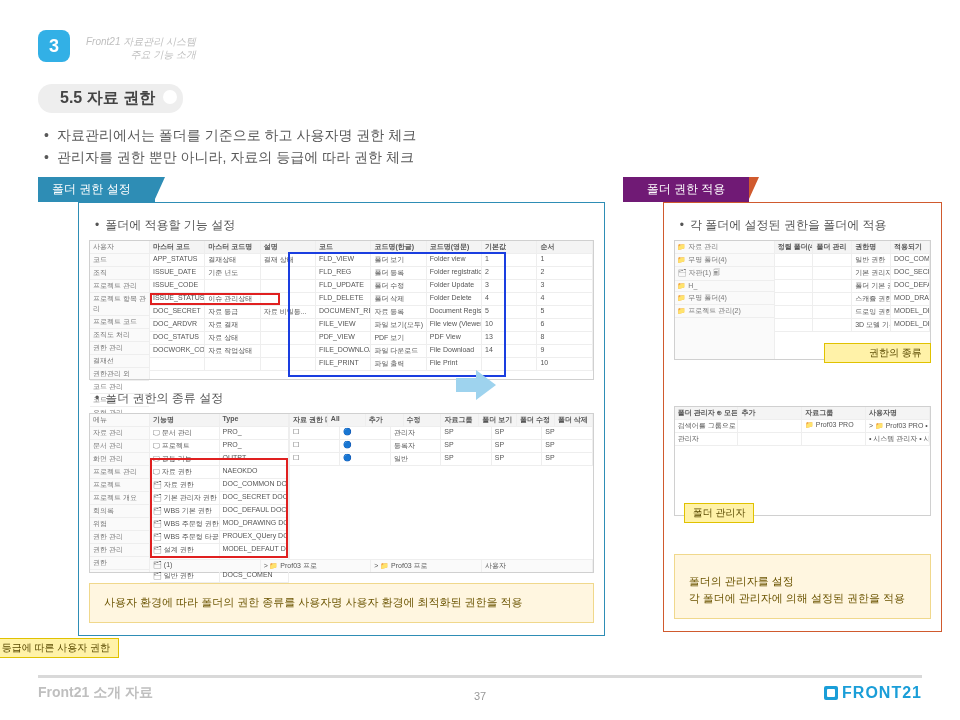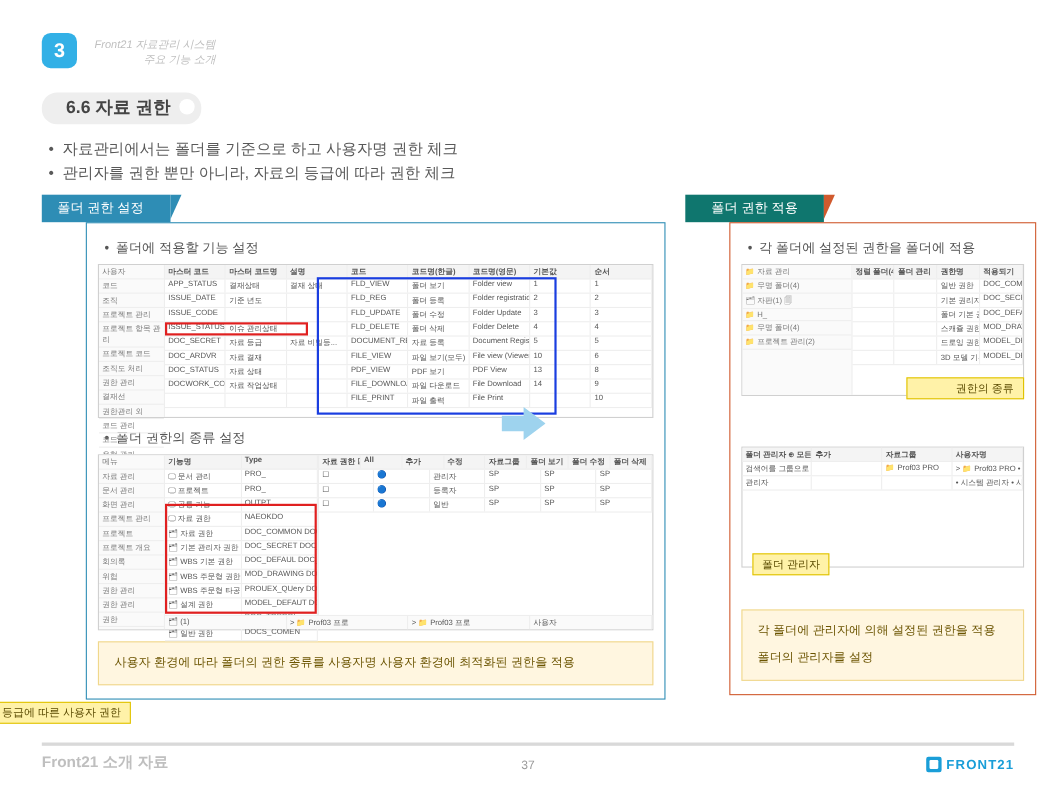--- a/index.html
+++ b/index.html
@@ -17,21 +17,21 @@
   ul.bullets li { font-size:14px; color:#595959; margin:4px 0; }
   ul.bullets li::before { content:"•"; margin-right:8px; color:#595959; }
   .cols { display:flex; gap:18px; margin-top:6px; }
   .col { flex:1; }
   .col.left { flex:0 0 430px; }
   .col.right { flex:1; position:relative; }
   .section-tab { display:inline-block; color:#fff; font-size:12px; padding:4px 24px 4px 14px; position:relative; margin-bottom:0; }
   .section-tab::after { content:""; position:absolute; right:-10px; top:0; bottom:0; width:0; height:0; border-top:0 solid transparent; border-bottom:22px solid transparent; }
   .tab-blue { background:#2e8db5; }
   .tab-blue::after { border-left:10px solid #2e8db5; }
-  .tab-orange { background:#0f766e;padding-left:24px; }
+  .tab-orange { background:#701a75;padding-left:24px; }
   .tab-orange::after { border-left:10px solid #D05A2E; }
   .section-box { border:1px solid; padding:10px 10px 12px 10px; font-size:11px;margin-left:40px; }
   .box-blue { border-color:#2e8db5; }
   .box-orange { border-color:#D05A2E; }
   .sub-bullet { font-size:12px; color:#555; margin:4px 0 6px 6px; }
   .sub-bullet::before { content:"•"; margin-right:6px; }
   .mini { border:1px solid #d0d0d0; background:#fff; font-size:7px; color:#555; position:relative; }
   .mini .row { display:flex; border-bottom:1px solid #eee; }
   .mini .cell { padding:1px 3px; border-right:1px solid #eee; white-space:nowrap; overflow:hidden; }
   .mini .hdr { background:#f4f4f4; font-weight:600; }
@@ -40,39 +40,39 @@
   .mini-side .sidebar div { padding:1px 3px; border-bottom:1px solid #eee; color:#777; }
   .highlight-red { position:absolute; border:2px solid #e02020; pointer-events:none; }
   .highlight-blue { position:absolute; border:2px solid #1a3ee0; pointer-events:none; }
   .callout-y { position:absolute; background:#fff2a8; border:1px solid #e0c200; font-size:10px; padding:2px 8px; color:#5a4a00; }
   .note { background:#fff6e0; border:1px solid #f0d88c; color:#6b5400; font-size:11px; padding:10px 14px; margin-top:10px; line-height:1.6; }
   .arrow { position:absolute; left:456px; top:370px; width:40px; height:30px; }
   .arrow svg { width:100%; height:100%; }
   .footer { position:absolute; bottom:18px; left:38px; right:38px; display:flex; justify-content:space-between; align-items:flex-end; border-top:3px solid #d9d9d9; padding-top:6px;}
   .footer .ft-left { color:#bfbfbf; font-weight:600; font-size:14px; }
   .footer .ft-center { position:absolute; left:50%; transform:translateX(-50%); color:#999; font-size:11px;text-align:right; }
-  .footer .ft-right { color:#1a9ed8; font-weight:800; font-size:12px; letter-spacing:1px; display:flex; align-items:center; gap:4px;}
+  .footer .ft-right { color:#1a9ed8; font-weight:800; font-size:16px; letter-spacing:1px; display:flex; align-items:center; gap:4px;}
   .logo-icon { width:14px; height:14px; background:#1a9ed8; border-radius:2px; position:relative; }
   .logo-icon::after { content:""; position:absolute; inset:3px; background:#fff; border-radius:1px; }
 </style>
 </head>
 <body>
 
 <div class="slide">
 
   <div class="header">
     <div class="badge">3</div>
     <div class="header-right">
       <div>Front21 자료관리 시스템</div>
       <div>주요 기능 소개</div>
     </div>
   </div>
 
   <div class="subhead">
-    <span>6.6 자료 권한</span>
+    <span>5.5 자료 권한</span>
       <span class="dot"></span>
   </div>
 
   <ul class="bullets">
     <li>자료관리에서는 폴더를 기준으로 하고 사용자명 권한 체크</li>
     <li>관리자를 권한 뿐만 아니라, 자료의 등급에 따라 권한 체크</li>
   </ul>
 
   <div class="cols">
 
@@ -414,22 +414,22 @@
                 <div class="cell" style="flex: 1 1 0%;">관리자</div>
                 <div class="cell" style="flex: 1 1 0%;"></div>
                 <div class="cell" style="flex: 1 1 0%;"></div>
                 <div class="cell" style="flex: 1 1 0%;">• 시스템 관리자  • 시스템 관리자</div>
               </div>
             </div>
         </div>
         <div class="callout-y" style="left:20px; top:300px;">폴더 관리자</div>
 
         <div class="note" style="position:absolute; left:10px; right:10px; bottom:12px;">
+          <div style="margin-top:8px;">폴더의 관리자를 설정</div>
           <div>각 폴더에 관리자에 의해 설정된 권한을 적용</div>
-          <div style="margin-top:8px;">폴더의 관리자를 설정</div>
         </div>
       </div>
     </div>
   </div>
 
   <div class="arrow">
     <svg viewBox="0 0 40 30">
         <polygon points="0,8 20,8 20,0 40,15 20,30 20,22 0,22" fill="#9ed3ee"></polygon>
       </svg>
   </div>

